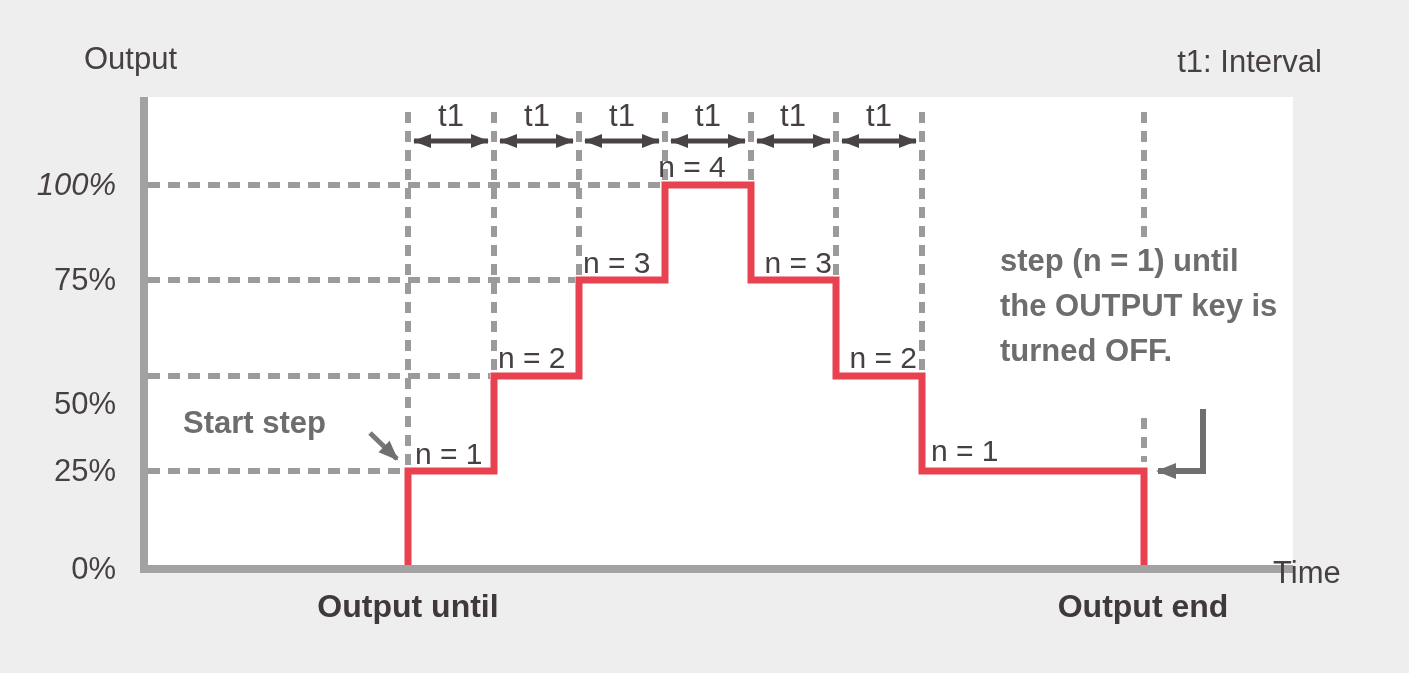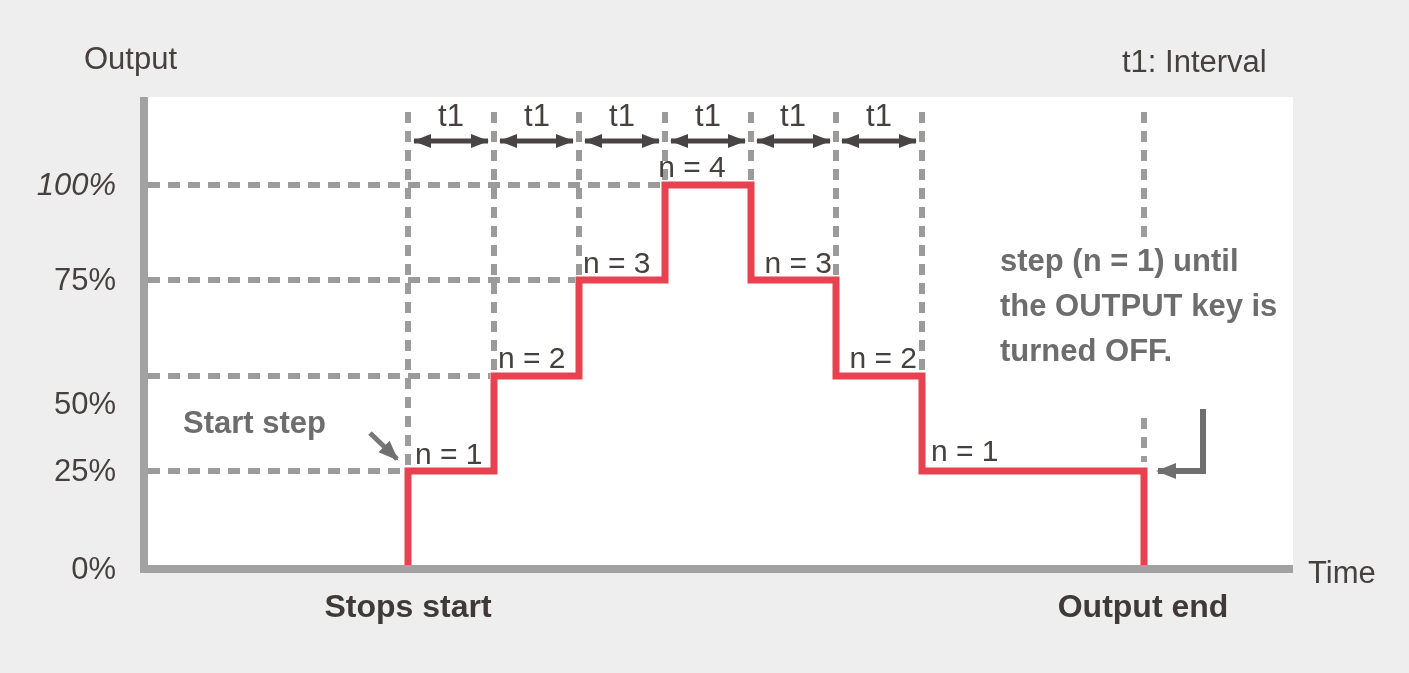--- a/index.html
+++ b/index.html
@@ -83,22 +83,22 @@
       <line x1="144" y1="97" x2="144" y2="573"></line>
       <line x1="140" y1="569" x2="1293" y2="569"></line>
     </g>
 
     <line x1="370" y1="433" x2="397" y2="459" stroke="#787878" stroke-width="5" marker-end="url(#ah-gray)"></line>
 
     <polyline points="1203,409 1203,471 1158,471" fill="none" stroke="#6f6f6f" stroke-width="6" marker-end="url(#ah-gray)"></polyline>
   </svg>
 
   <div class="lbl axis-title" style="left:84px;top:42px;">Output</div>
-  <div class="lbl axis-title" style="left:1122px;top:45px;width:200px;">t1: Interval</div>
-  <div class="lbl axis-title" style="left:1308px;top:556px;">Time</div>
+  <div class="lbl axis-title" style="left:1122px;top:45px;width:200px;text-align:right;">t1: Interval</div>
+  <div class="lbl axis-title" style="left:1273px;top:556px;">Time</div>
 
   <div class="tick" style="top:167px;font-style:italic;">100%</div>
   <div class="tick" style="top:262px;">75%</div>
   <div class="tick" style="top:358px;margin-top:28px;">50%</div>
   <div class="tick" style="top:453px;">25%</div>
   <div class="tick" style="top:551px;">0%</div>
 
   <div class="lbl t1lab" style="left:451px;top:99px;">t1</div>
   <div class="lbl t1lab" style="left:537px;top:99px;">t1</div>
   <div class="lbl t1lab" style="left:622px;top:99px;">t1</div>
@@ -114,16 +114,16 @@
   <div class="lbl nlab" style="right:492px;top:341px;">n = 2</div>
   <div class="lbl nlab" style="left:931px;top:434px;">n = 1</div>
 
   <div class="bold-note" style="left:183px;top:400px;">Start step</div>
   <div class="bold-note" style="left:1000px;top:238px;">
     <div>step (n = 1) until</div>
     <div>the OUTPUT key is</div>
     <div>turned OFF.</div>
   </div>
 
-  <div class="endpoint" style="left:408px;top:588px;">Stops start</div>
+  <div class="endpoint" style="left:408px;top:588px;">Output until</div>
   <div class="endpoint" style="left:1143px;top:588px;">Output end</div>
 
 </div>
 
 </body></html>

